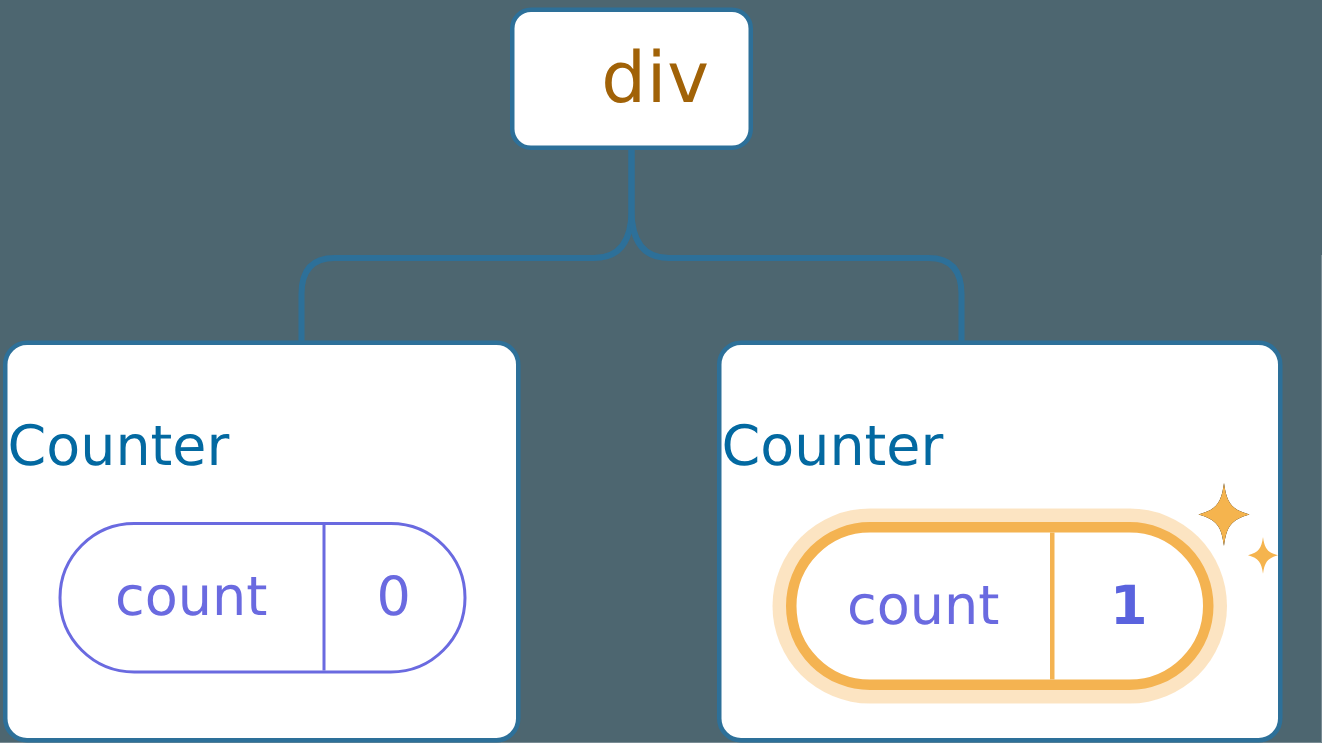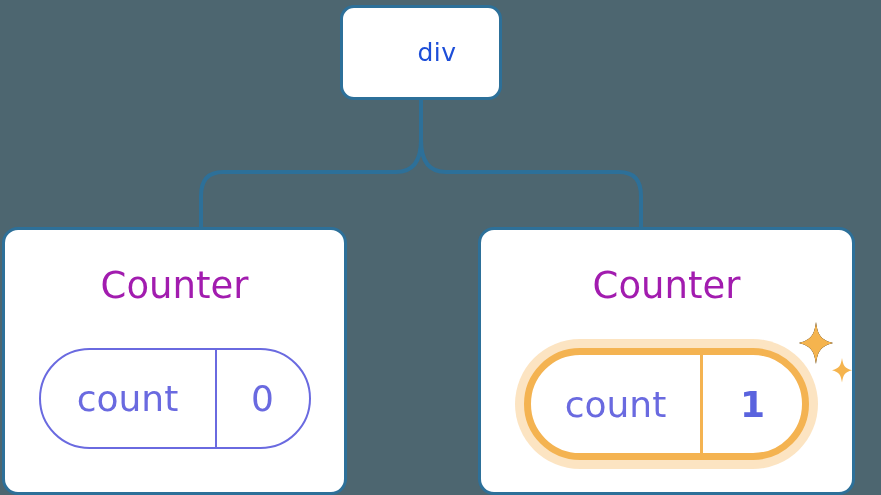--- a/index.html
+++ b/index.html
@@ -37,22 +37,22 @@
     height: 95px;
     background: #ffffff;
     border: 3px solid #2d7099;
     border-radius: 14px;
     box-sizing: border-box;
     display: flex;
     align-items: center;
     justify-content: center;
   }
   .root-label {
-    font-size: 25px;
-    color: #1d4ed8;
+    font-size: 47px;
+    color: #a16207;
     letter-spacing: 0.5px;
     line-height: 1;
     margin-left: 32px;
   }
 
   
   .card {
     position: absolute;
     background: #ffffff;
     border: 3px solid #2d7099;
@@ -61,24 +61,24 @@
     top: 227px;
     height: 268px;
   }
   .card-left  { left: 2px;   width: 345px; }
   .card-right { left: 478px; width: 377px; }
 
   .card-title {
     position: absolute;
     left: 0;
     right: 0;
-    top: 37px;
-    text-align: center;
+    top: 49px;
+    text-align: left;
     font-size: 37px;
-    color: #a21caf;
+    color: #0369a1;
     line-height: 1;
   }
 
   
   .pill-wrap {
     position: absolute;
     top: 118px;
     display: flex;
     align-items: center;
     justify-content: center;

